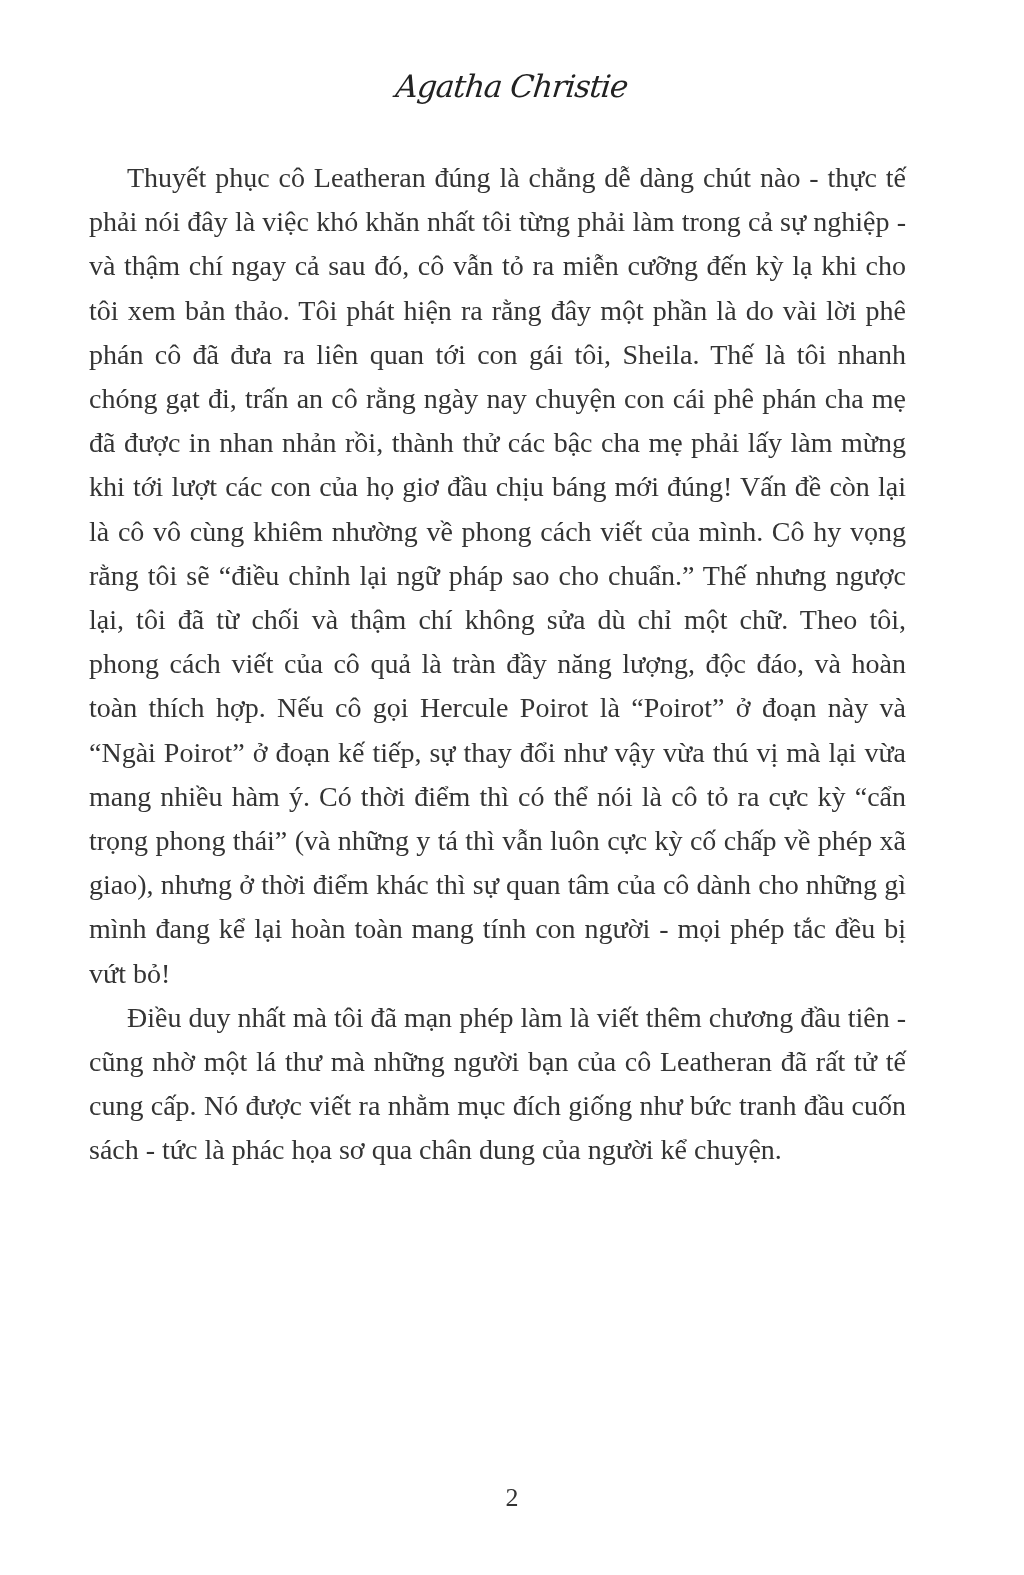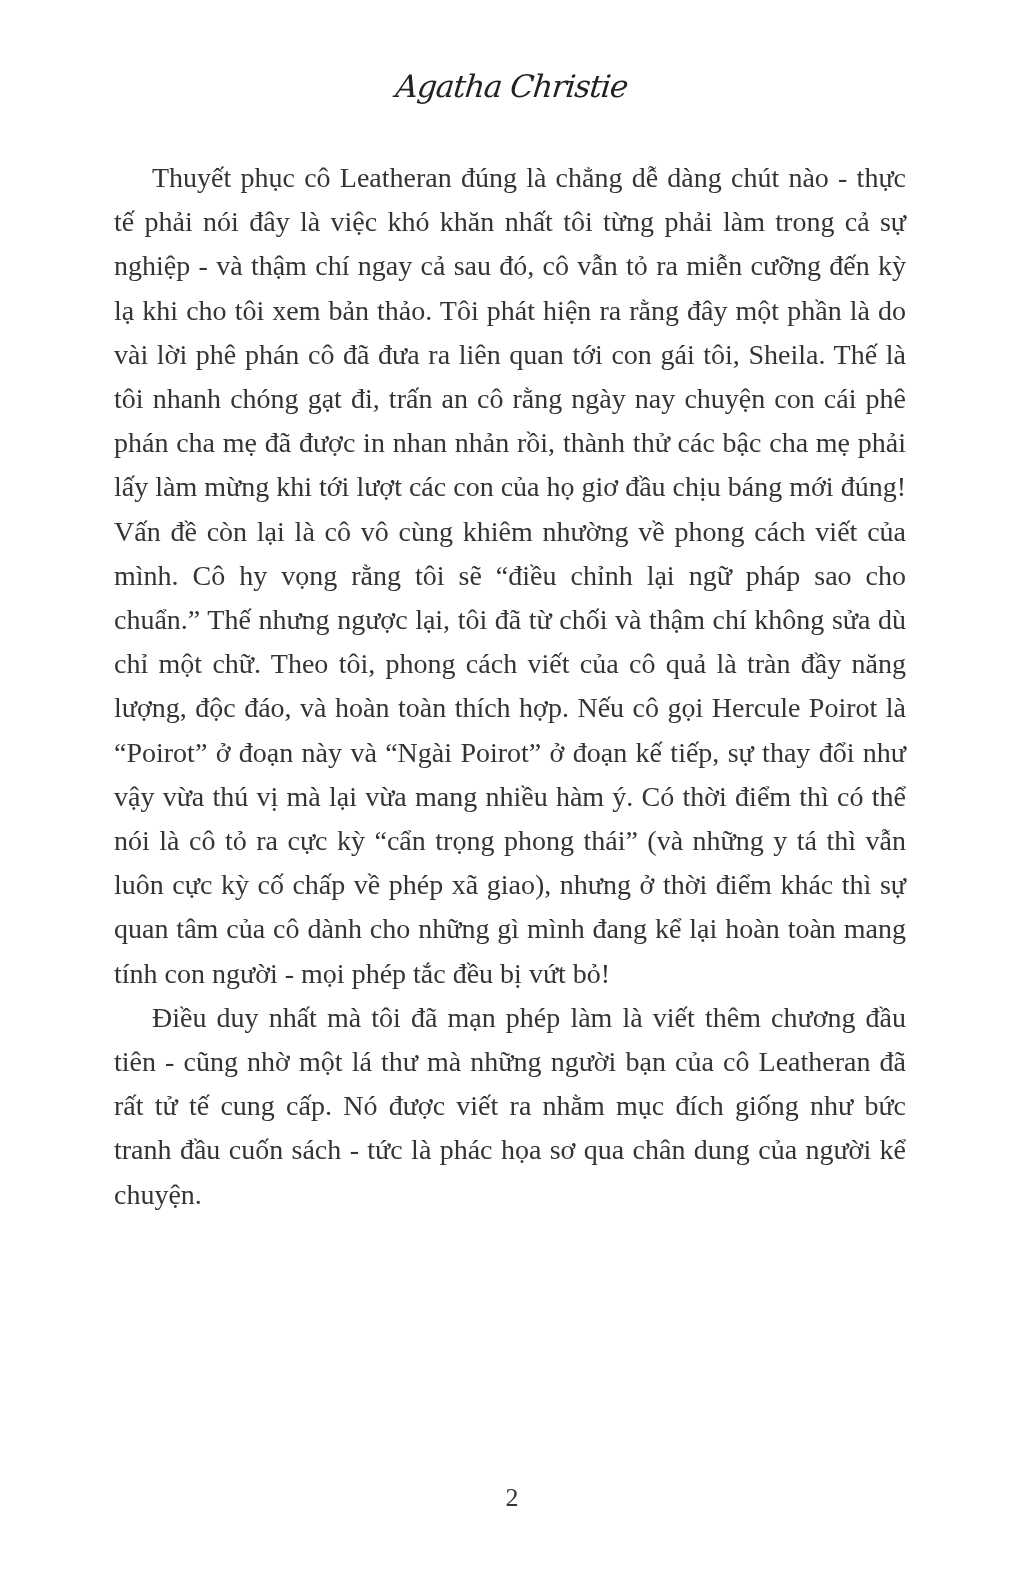--- a/index.html
+++ b/index.html
@@ -26,21 +26,21 @@
     font-family: "DejaVu Serif", serif;
     font-style: italic;
     font-weight: 500;
     font-size: 31px;
     letter-spacing: -1px;
     color: #222222;
     transform: skewX(-6deg);
     white-space: nowrap;
   }
   .page-body {
-    padding: 52px 118px 0 114px;
+    padding: 52px 118px 0 89px;
   }
   .para {
     margin: 0;
     font-size: 28px;
     line-height: 44.2px;
     text-align: justify;
     text-indent: 38px;
     color: #343434;
   }
   .page-footer {

